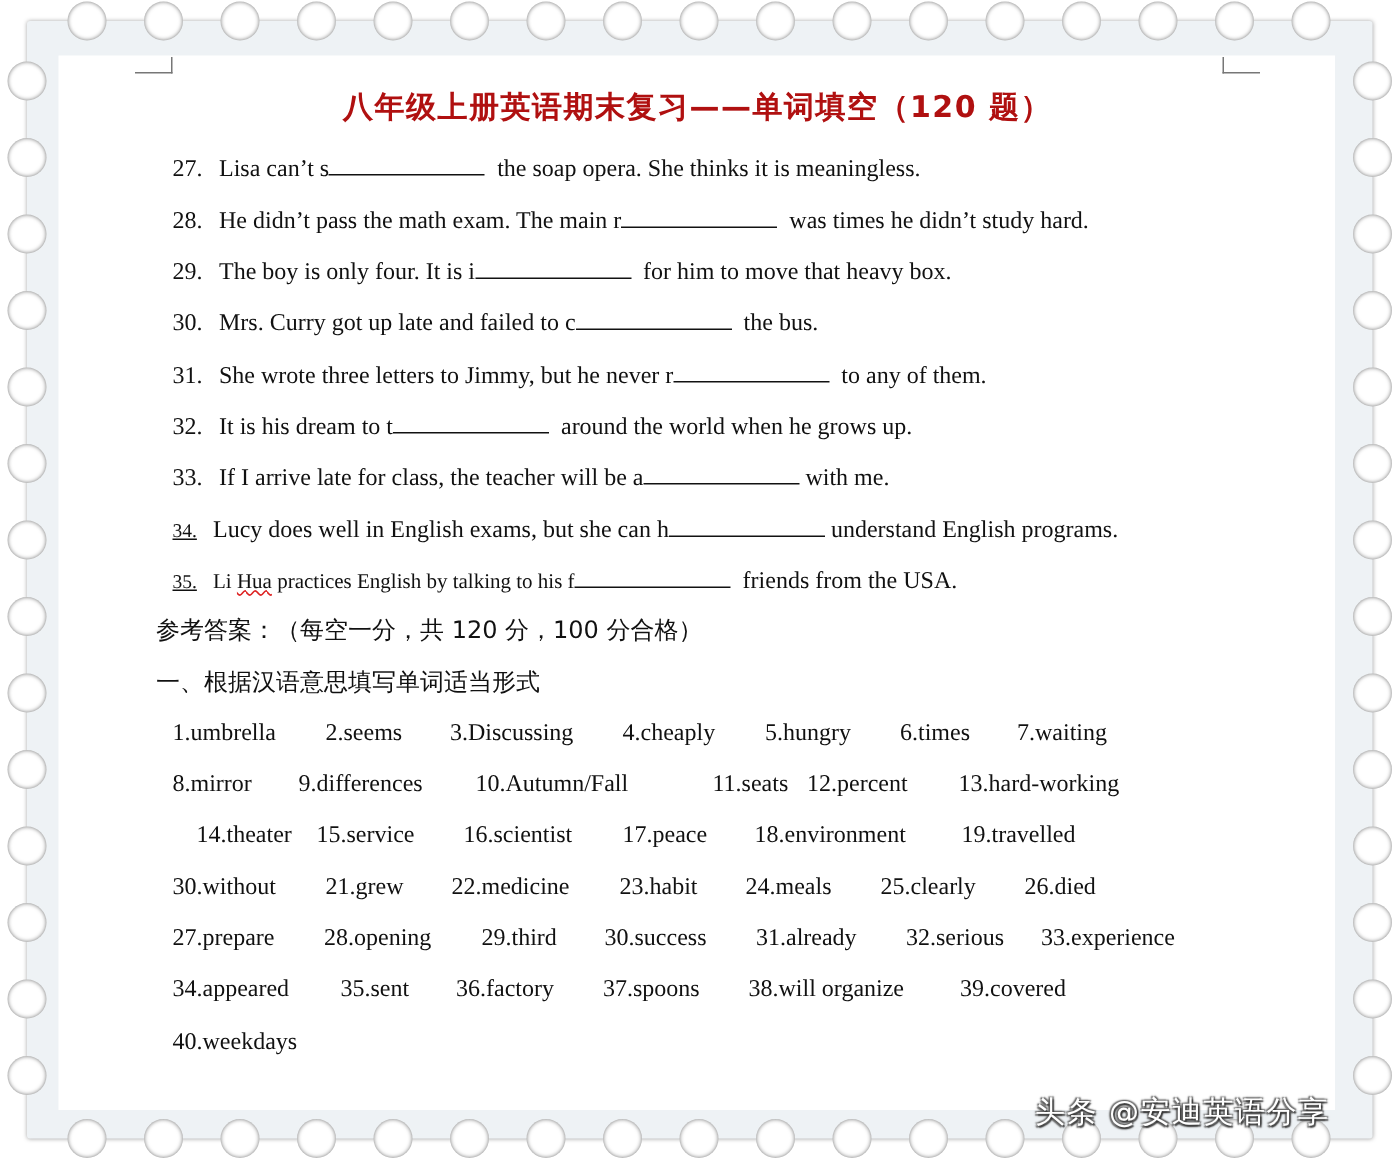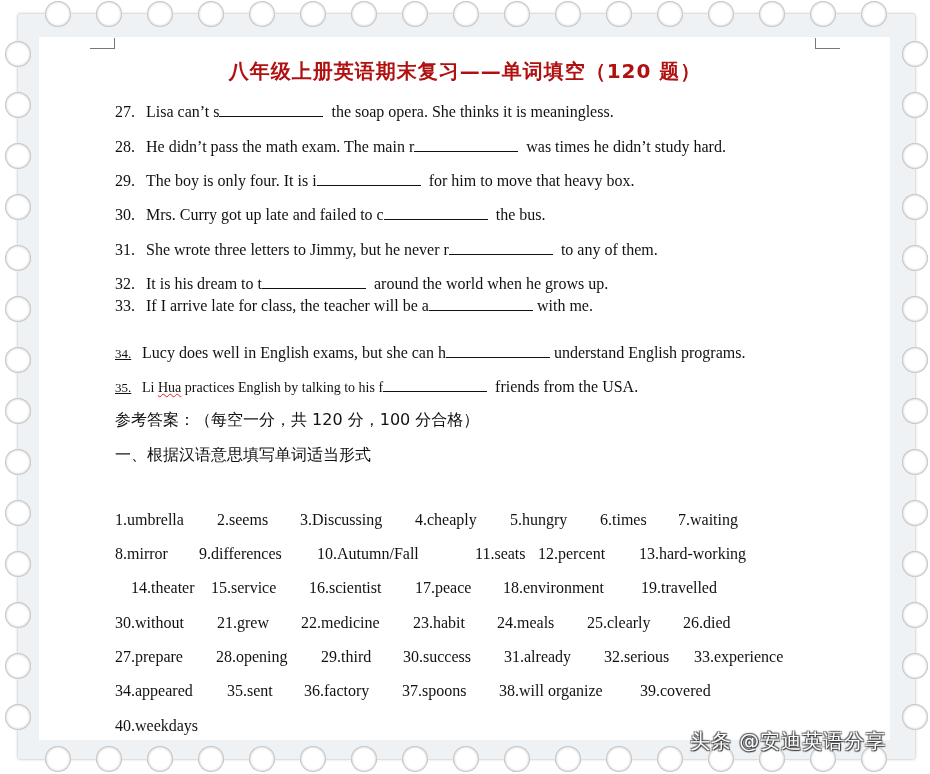--- a/index.html
+++ b/index.html
@@ -35,26 +35,26 @@
   }
   .q {
     position: absolute; left: 115px; font-size: 16px; color: #111; white-space: nowrap;
   }
   .q .num { display: inline-block; width: 31px; }
   .q.small .num { font-size: 13px; width: 27px; text-decoration: underline; }
   .blank { display: inline-block; width: 104px; border-bottom: 1px solid #111; height: 14px; vertical-align: baseline; margin: 0 4px 0 0; }
   .squiggle { text-decoration: underline wavy #d22; text-decoration-thickness: 1px; }
 
   .heading {
-    position: absolute; left: 115px; font-size: 16px; color: #111;
+    position: absolute; left: 104px; font-size: 16px; color: #111;
     font-family: "DejaVu Sans", sans-serif;
   }
   .answers { position: absolute; left: 115px; font-size: 16px; color: #111; }
   .ans-row { position: absolute; white-space: nowrap; }
-  .ans { position: absolute; white-space: nowrap; margin-top: 31px; }
+  .ans { position: absolute; white-space: nowrap; }
 
   .watermark {
     position: absolute; left: 690px; top: 728px; font-size: 20px; color: #fff;
     font-family: "DejaVu Sans", sans-serif;
     text-shadow: 1px 1px 1px #333, -1px -1px 1px #666, 1px -1px 1px #666, -1px 1px 1px #666;
     letter-spacing: 1px;
   }
 </style>
 </head>
 <body>
@@ -140,21 +140,21 @@
 </div>
 <div class="q" style="top:205px">
   <span class="num">30.</span><span>Mrs. Curry got up late and failed to c</span><span class="blank"></span><span> the bus.</span>
 </div>
 <div class="q" style="top:240px">
   <span class="num">31.</span><span>She wrote three letters to Jimmy, but he never r</span><span class="blank"></span><span> to any of them.</span>
 </div>
 <div class="q" style="top:274px">
   <span class="num">32.</span><span>It is his dream to t</span><span class="blank"></span><span> around the world when he grows up.</span>
 </div>
-<div class="q" style="top:296px">
+<div class="q" style="top:308px">
   <span class="num">33.</span><span>If I arrive late for class, the teacher will be a</span><span class="blank"></span><span>with me.</span>
 </div>
 <div class="q small" style="top:343px">
   <span class="num">34.</span><span>Lucy does well in English exams, but she can h</span><span class="blank"></span><span>understand English programs.</span>
 </div>
 <div class="q small" style="top:377px">
   <span class="num">35.</span><span class="tiny" style="font-size:14px">Li </span><span class="squiggle" style="font-size:14px">Hua</span><span style="font-size:14px"> practices English by talking to his f</span><span class="blank"></span><span> friends from the USA.</span>
 </div>
 
 <div class="heading" style="top:410px">参考答案：（每空一分，共 120 分，100 分合格）</div>

